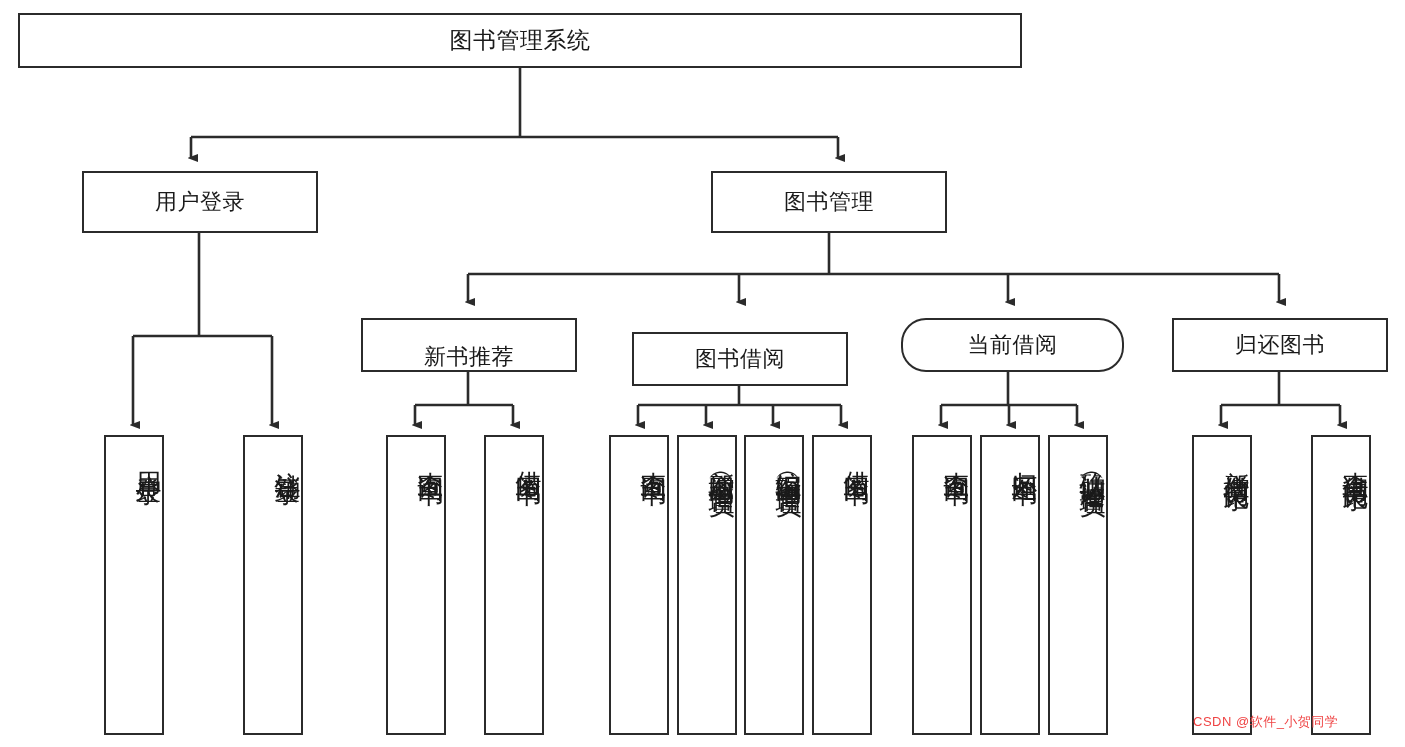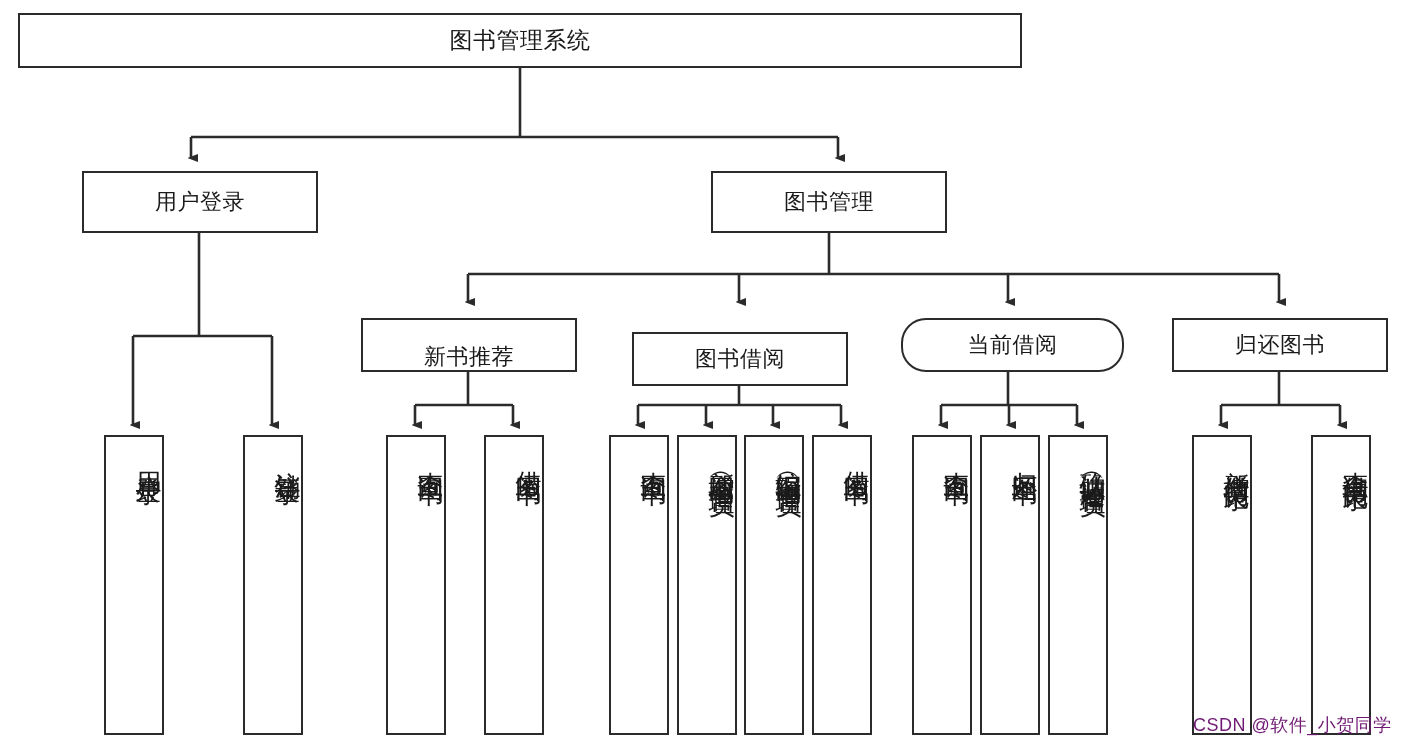--- a/index.html
+++ b/index.html
@@ -56,22 +56,22 @@
     text-orientation: upright;
     font-size: 26px;
     letter-spacing: 3px;
     line-height: 1;
     width: 100%;
     display: block;
     text-align: start;
   }
   .watermark {
     position: absolute;
-    color: #701a75;
-    font-size: 18px;
+    color: #ef4444;
+    font-size: 13px;
     letter-spacing: 0.5px;
     white-space: nowrap;
     user-select: none;
   }
 </style>
 </head>
 <body>
 
 <div id="canvas">
 

